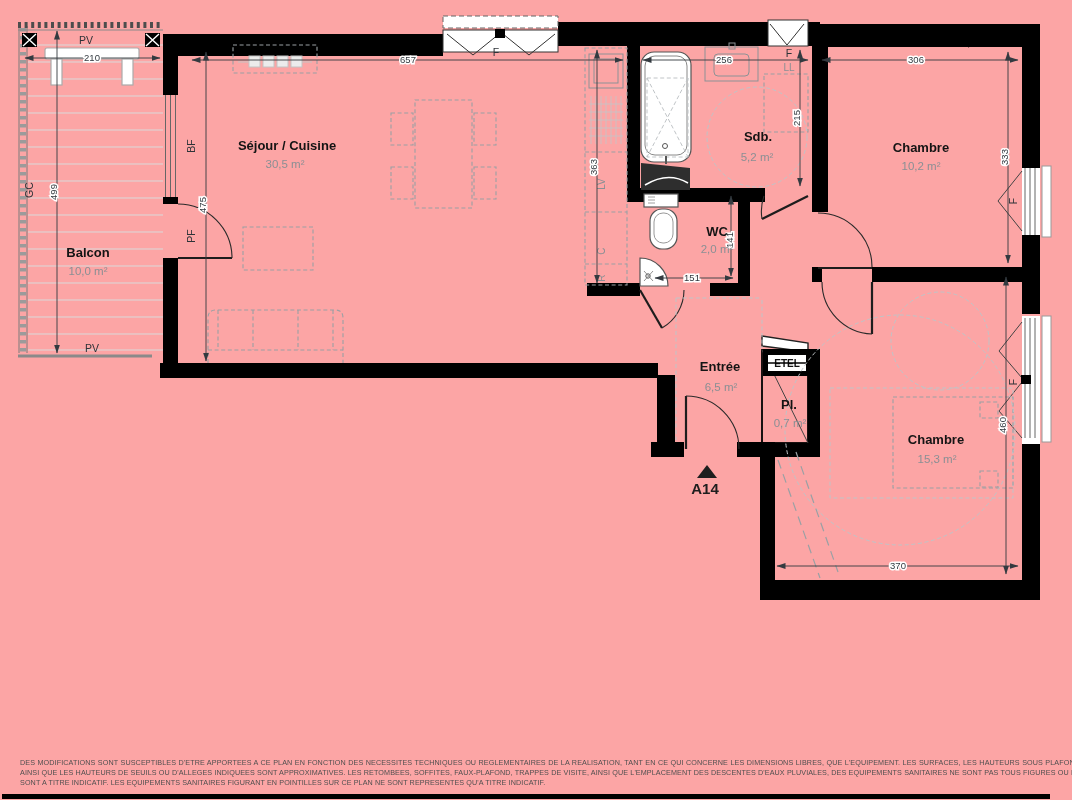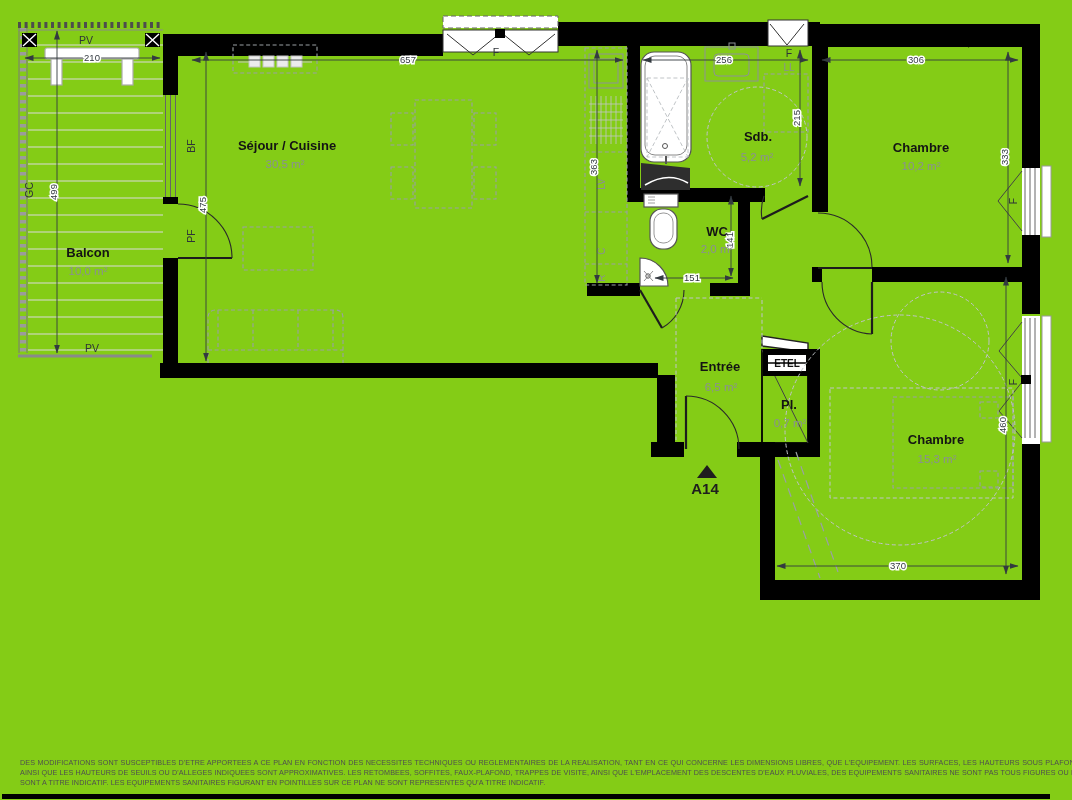--- a/index.html
+++ b/index.html
@@ -1,16 +1,16 @@
 <!DOCTYPE html>
 <html><head>
 <meta charset="utf-8">
 <style>
   html,body{margin:0;padding:0;background:#fff;}
-  .stage{position:relative;width:1072px;height:800px;background:#84cc16;overflow:hidden;
+  .stage{position:relative;width:1072px;height:800px;background:#fca5a5;overflow:hidden;
          font-family:"Liberation Sans",sans-serif;}
   svg text{font-family:"Liberation Sans",sans-serif;}
   .room-name{font-size:13px;font-weight:700;fill:#141414;text-anchor:middle;}
   .room-area{font-size:11.5px;fill:#8a8f94;text-anchor:middle;}
   .dimtxt{font-size:9.5px;fill:#333a40;text-anchor:middle;paint-order:stroke;stroke:#ffffff;stroke-width:3px;}
   .lblsm{font-size:10px;fill:#8a8f94;text-anchor:middle;}
   .lbldark{font-size:10.5px;fill:#2e3338;text-anchor:middle;}
   .dim{stroke:#333a40;stroke-width:0.9;fill:none;}
   .wall{fill:#000;}
   .furn{fill:none;stroke:#9aa0a4;stroke-width:1.1;stroke-dasharray:4 2.6;}

